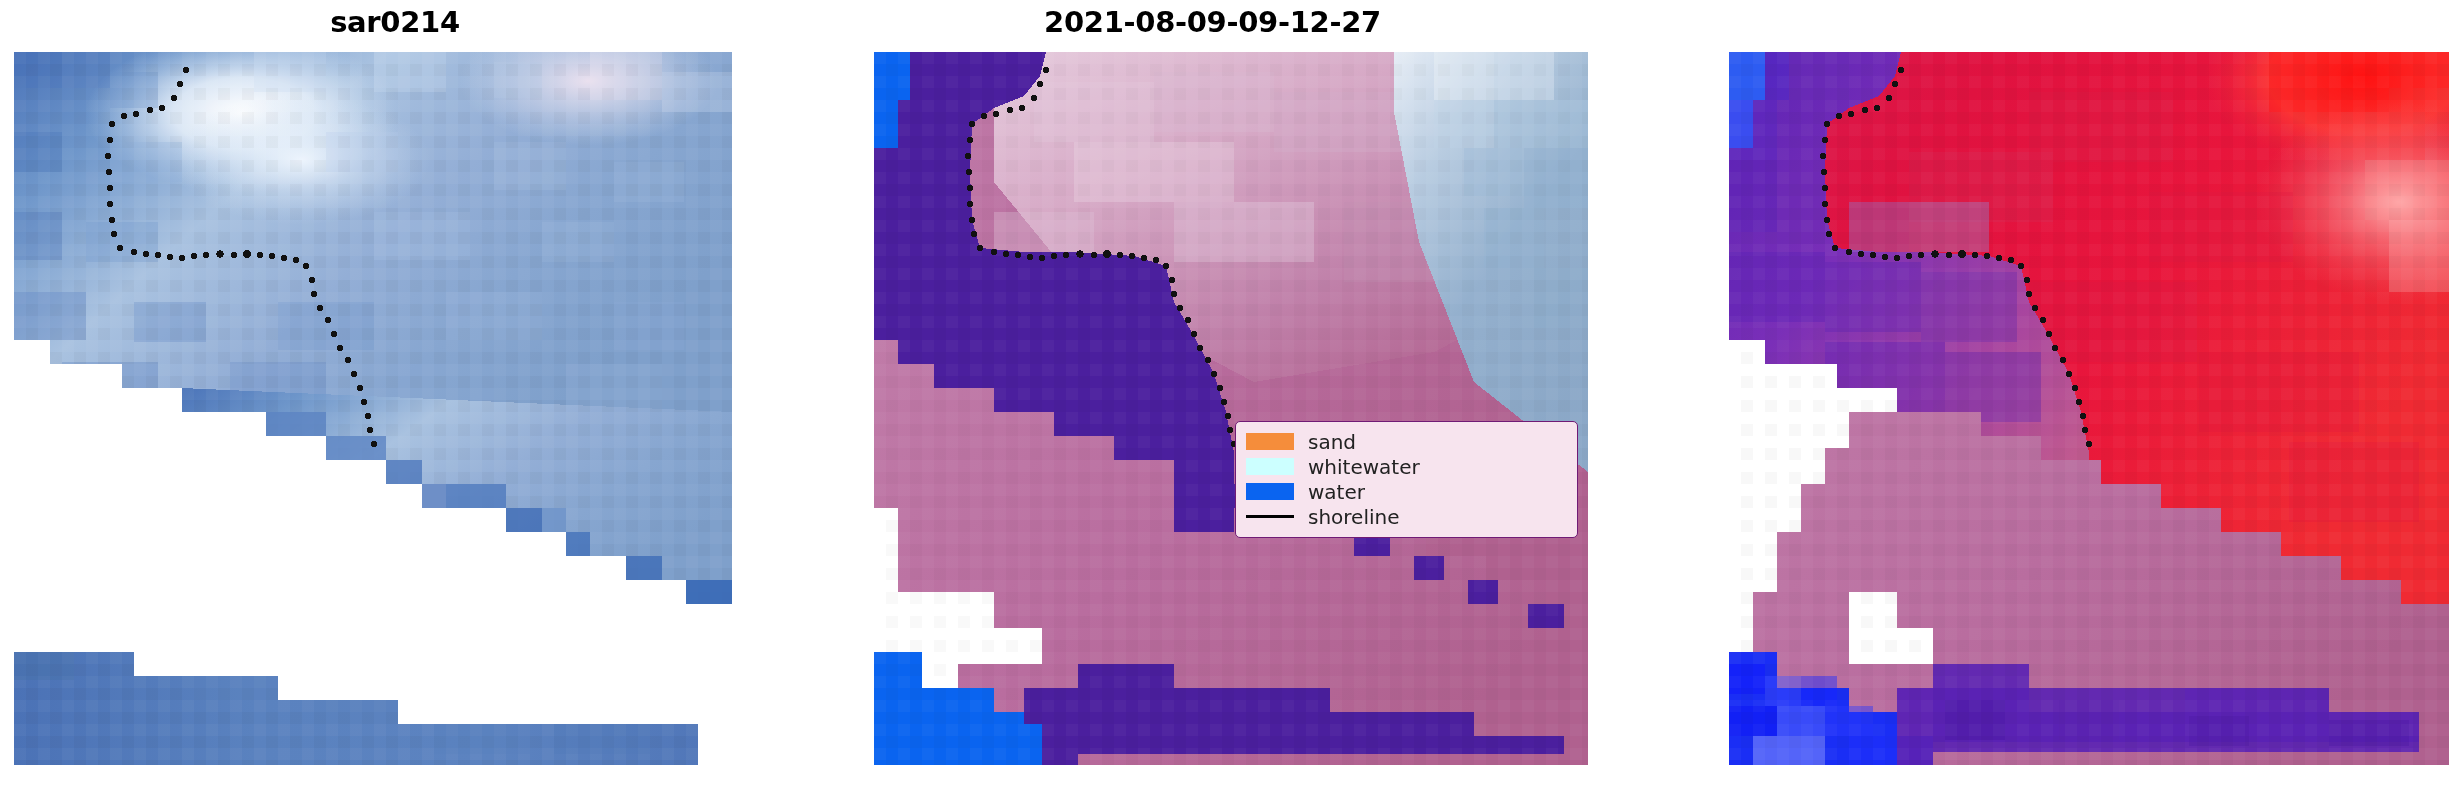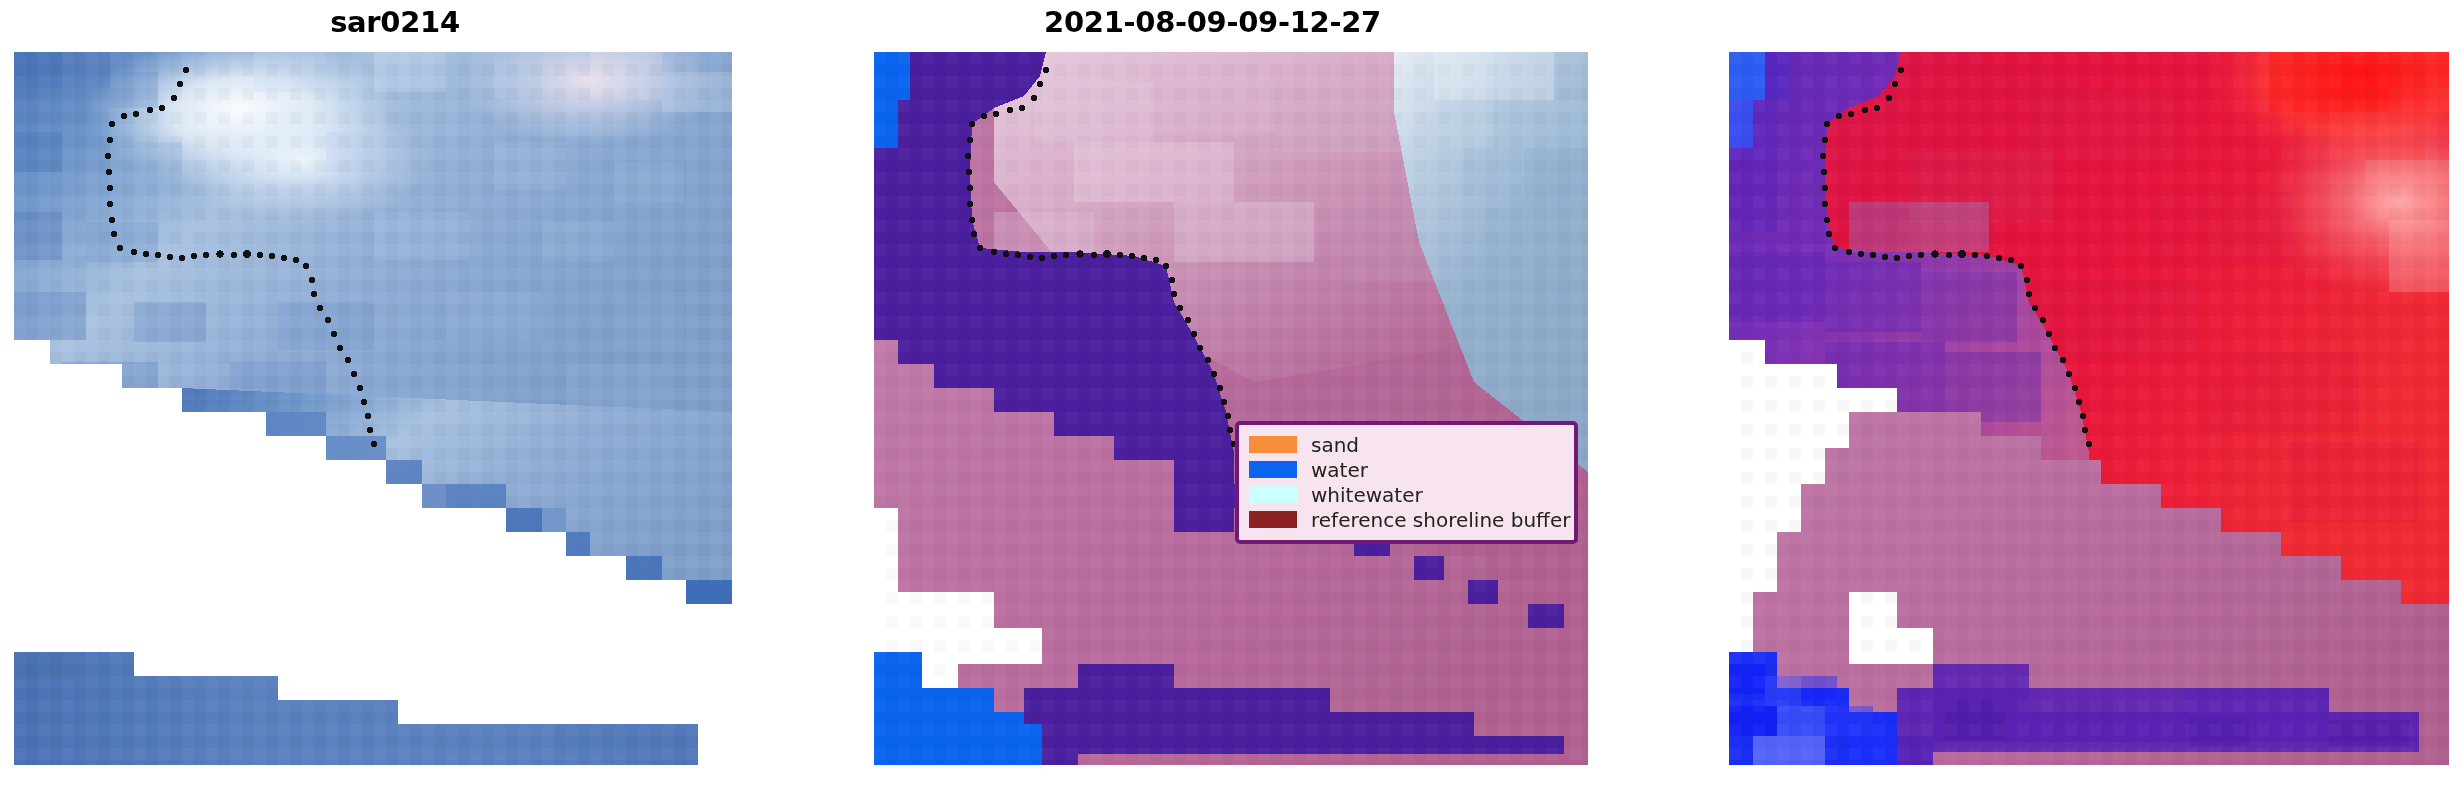--- a/index.html
+++ b/index.html
@@ -59,21 +59,21 @@
 
   .raster svg { display: block; width: 100%; height: 100%; }
 
   
   #legend {
     position: absolute;
     left: 1235px;
     top: 421px;
     width: 343px;
     background: #f7e4ee;
-    border: 4px solid #701a75;
+    border: 1px solid #701a75;
     border-radius: 5px;
     box-shadow: 0 0 0 0 rgba(0,0,0,0);
     padding: 7px 10px 8px 10px;
     box-sizing: border-box;
     z-index: 50;
   }
   .legend-row {
     display: flex;
     align-items: center;
     height: 25px;
@@ -597,26 +597,28 @@
       </div>
     </div>
   </div>
 
   <div id="legend">
     <div class="legend-row">
       <span class="legend-swatch" style="background:#f58d3b;"></span>
       <span class="legend-label">sand</span>
     </div>
     <div class="legend-row">
+      <span class="legend-swatch" style="background:#ccffff;"></span>
+      <span class="legend-label">whitewater</span>
+    </div>
+    <div class="legend-row">
       <span class="legend-swatch" style="background:#0a64f0;"></span>
       <span class="legend-label">water</span>
     </div>
     <div class="legend-row">
-      <span class="legend-swatch" style="background:#ccffff;"></span>
-      <span class="legend-label">whitewater</span>
-    </div>
-    <div class="legend-row">
-      <span class="legend-swatch" style="background:#8e2121;"></span>
-      <span class="legend-label">reference shoreline buffer</span>
+      <span class="legend-line-wrap">
+          <span class="legend-line"></span>
+        </span>
+      <span class="legend-label">shoreline</span>
     </div>
   </div>
 
 </div>
 
 </body></html>

